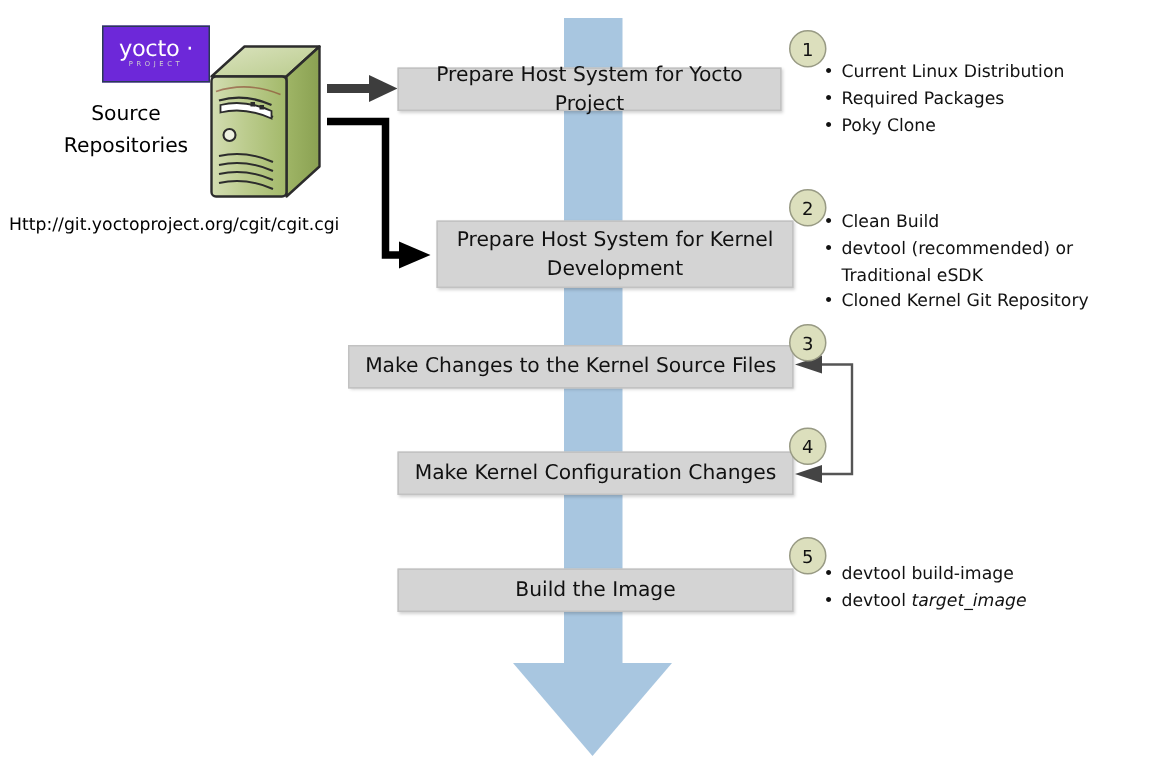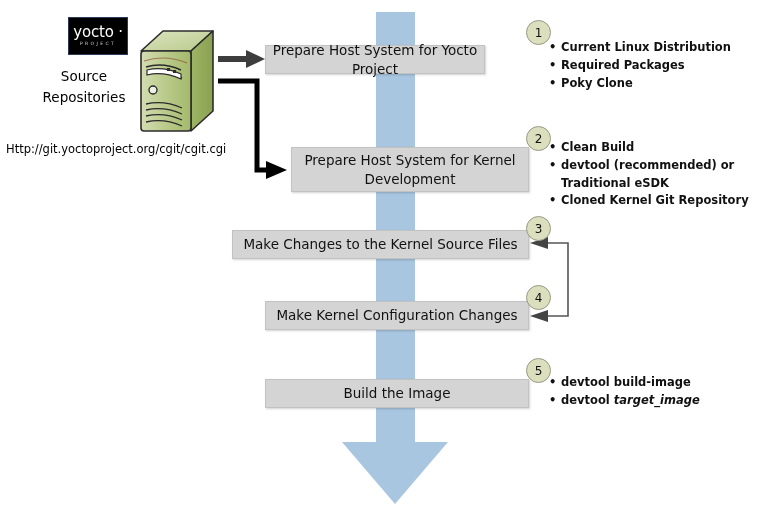--- a/index.html
+++ b/index.html
@@ -37,23 +37,23 @@
     border-left: 53px solid transparent;
     border-right: 53px solid transparent;
     border-top: 62px solid #a8c6e0;
   }
 
   
   .yocto-logo {
     position: absolute;
     left: 68px;
     top: 17px;
-    width: 60px;
+    width: 72px;
     height: 38px;
-    background: #000000;
+    background: #6d28d9;
     border: 1px solid #2a3a55;
     box-sizing: border-box;
     display: flex;
     flex-direction: column;
     align-items: center;
     justify-content: center;
     line-height: 1;
   }
   .yocto-word {
     color: #ffffff;
@@ -104,21 +104,21 @@
     box-sizing: border-box;
     display: flex;
     align-items: center;
     justify-content: center;
     text-align: center;
     font-size: 13.5px;
     color: #111111;
     line-height: 1.35;
     box-shadow: 1px 1px 2px rgba(0,0,0,0.18);
   }
-  .pbox.b1 { left: 265px; top: 45px;  width: 220px; height: 29px; }
+  .pbox.b1 { left: 265px; top: 45px;  width: 256px; height: 29px; }
   .pbox.b2 { left: 291px; top: 147px; width: 238px; height: 45px; }
   .pbox.b3 { left: 232px; top: 230px; width: 297px; height: 29px; }
   .pbox.b4 { left: 265px; top: 301px; width: 264px; height: 29px; }
   .pbox.b5 { left: 265px; top: 379px; width: 264px; height: 29px; }
 
   
   .step-num {
     position: absolute;
     width: 25px;
     height: 25px;
@@ -143,21 +143,21 @@
     position: absolute;
     font-size: 11.5px;
     line-height: 1.55;
     color: #111;
   }
   .notes.n1 { left: 548px; top: 39px;  width: 214px; }
   .notes.n2 { left: 548px; top: 139px; width: 214px; }
   .notes.n3 { left: 578px; top: 257px; width: 186px; }
   .notes.n5 { left: 548px; top: 374px; width: 214px; }
   .notes ul { margin: 0; padding: 0 0 0 13px; list-style: none; }
-  .notes li { position: relative; padding-left: 0; font-weight: bold; }
+  .notes li { position: relative; padding-left: 0; }
   .notes li::before {
     content: "\2022";
     position: absolute;
     left: -12px;
     top: 0;
   }
   .ital { font-style: italic; }
 
   svg.overlay {
     position: absolute;

